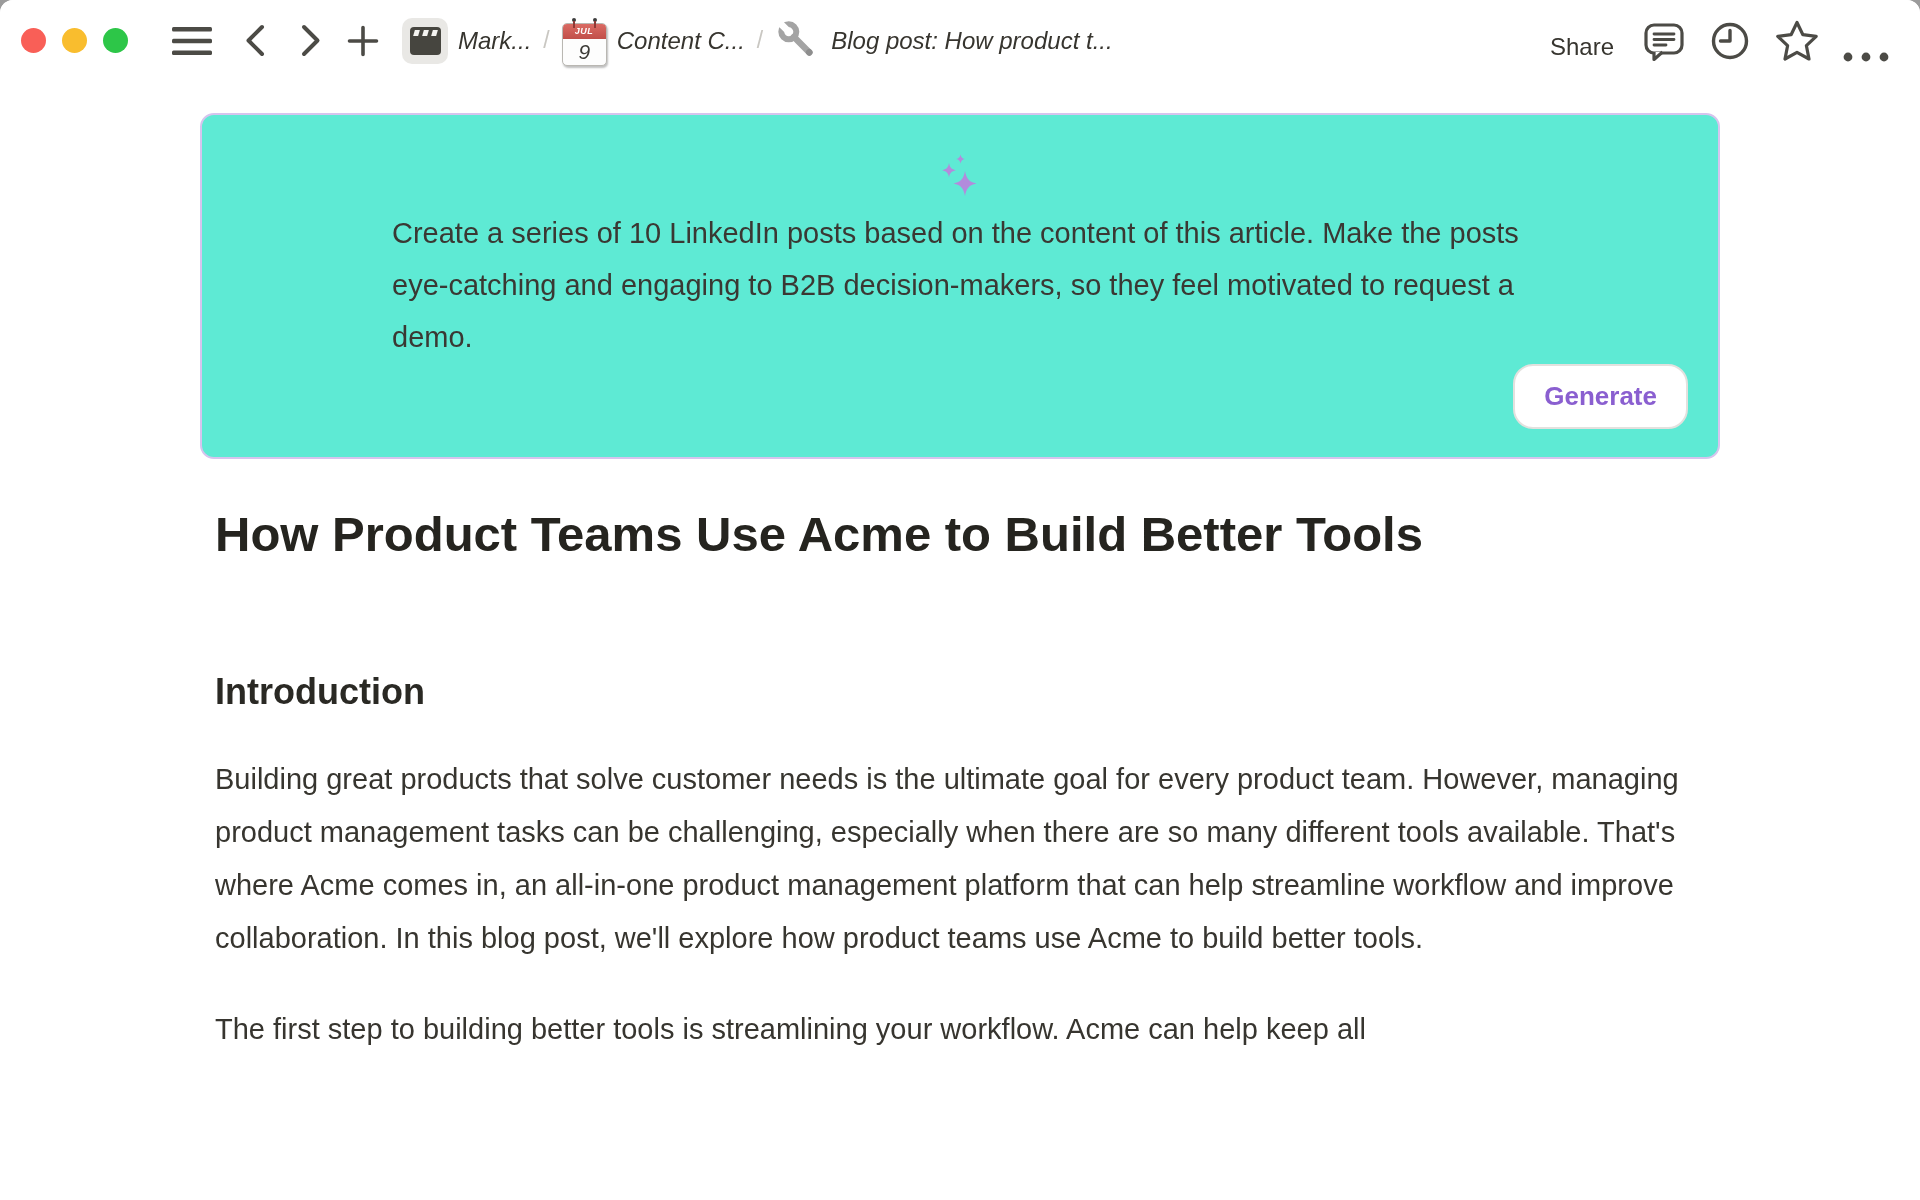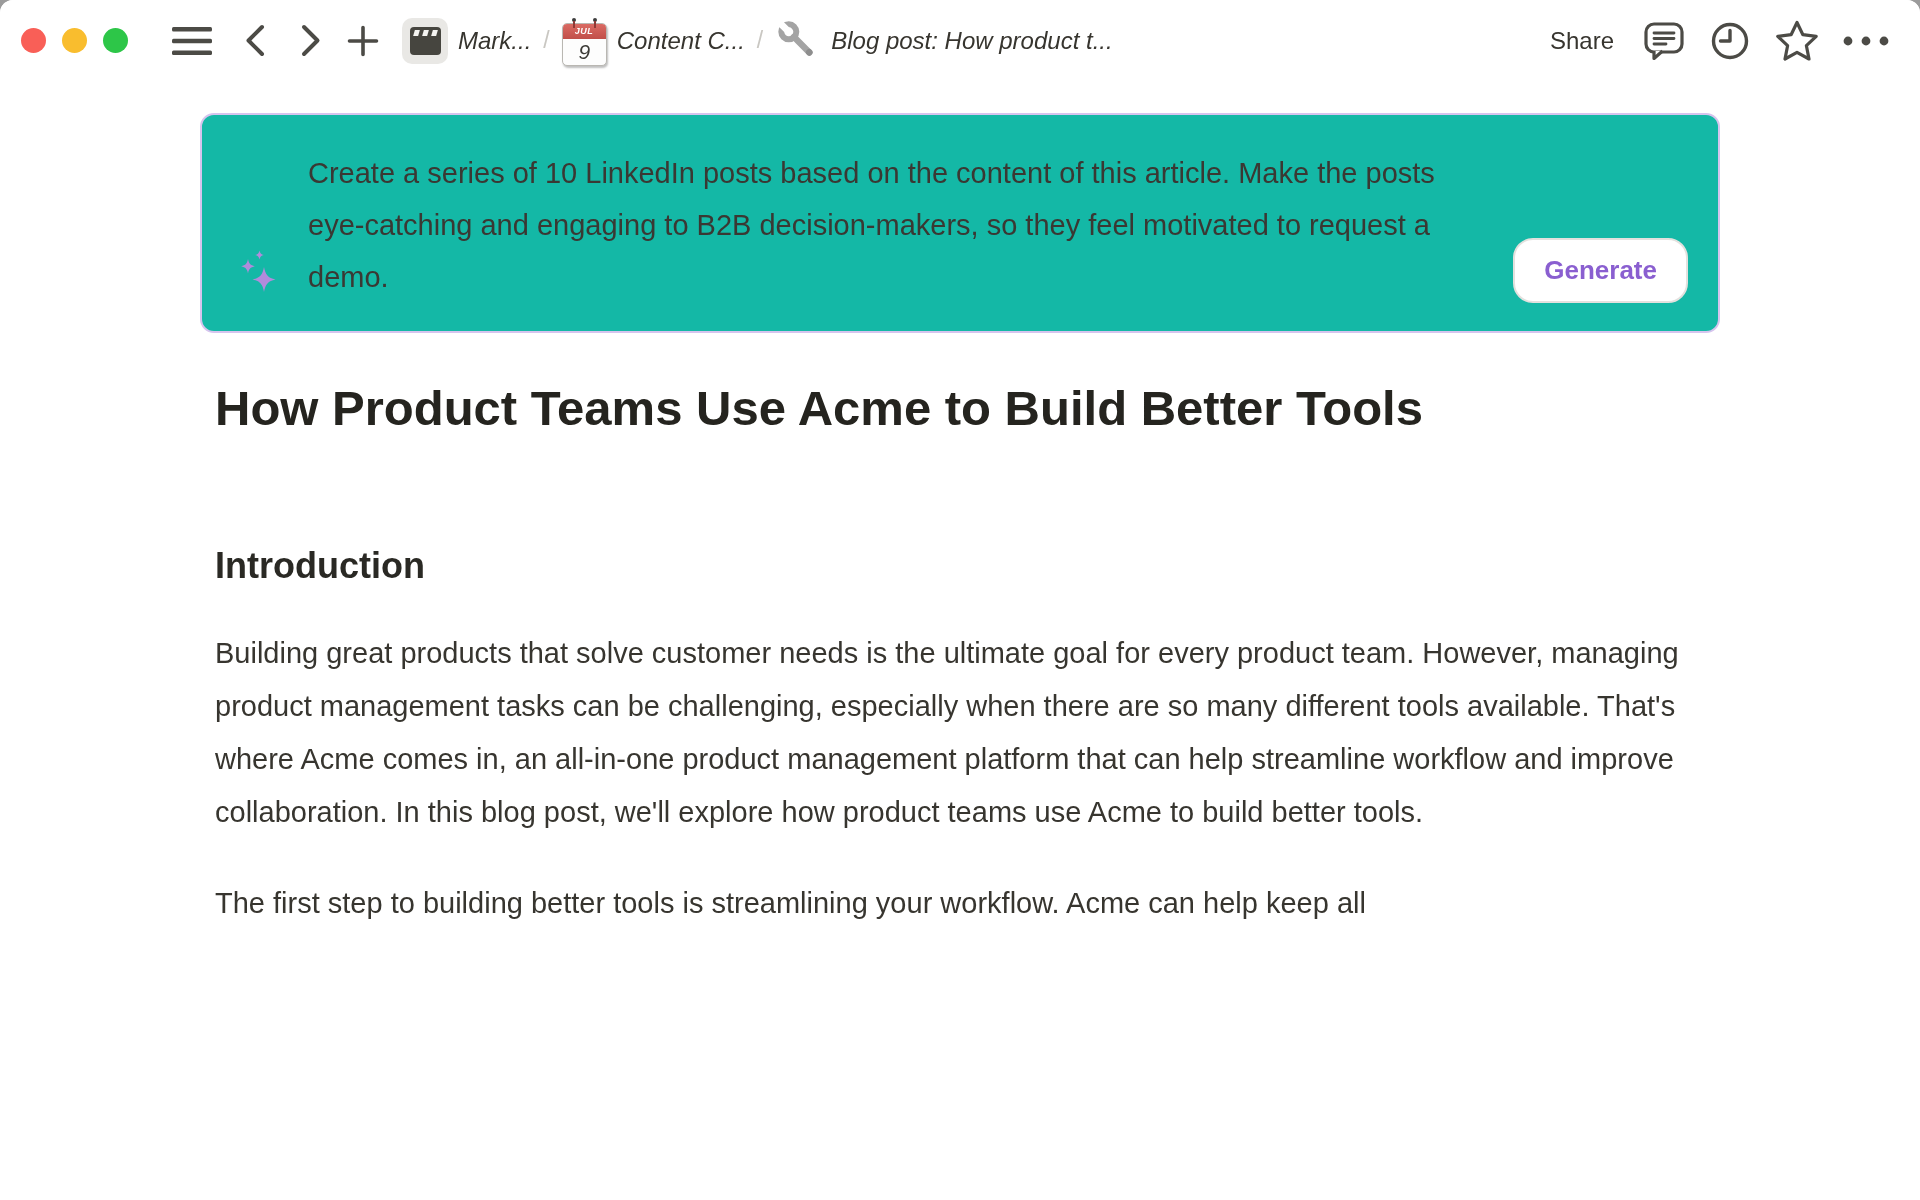--- a/index.html
+++ b/index.html
@@ -75,34 +75,34 @@
   .calendar-day {
     display: flex; align-items: center; justify-content: center;
     font-size: 21px; font-weight: 400; color: #3c3b37; height: 26px;
   }
   .calendar-pin { position: absolute; top: 0; width: 6px; height: 10px; }
   .calendar-pin::before { content:""; position:absolute; top:0; left:1px; width:4px; height:4px; border-radius:50%; background:#3d3d3d; }
   .calendar-pin::after  { content:""; position:absolute; top:3px; left:2px; width:2px; height:7px; background:#8e3a36; }
   .calendar-pin.left  { left: 9px; }
   .calendar-pin.right { right: 9px; }
 
-  .toolbar-right { margin-left: auto; display: flex; align-items: center; gap: 14px; }
+  .toolbar-right { margin-left: auto; display: flex; align-items: flex-end; gap: 14px; }
   .share-btn {
     border: none; background: transparent; font-size: 24px; color: #37352f;
     cursor: pointer; padding: 6px 10px; border-radius: 6px; font-family: inherit;
   }
 
   
   .ai-box-wrap { width: 1520px; margin: 32px auto 0; }
   .ai-box {
     border: 2.5px solid #d6c4ee;
     border-radius: 14px;
-    background: #14b8a6;
+    background: #5eead4;
     padding: 32px 30px 28px 32px;
-    display: flex; align-items: flex-end;
+    display: flex; align-items: center; flex-direction: column;
   }
   .sparkle { flex: 0 0 auto; margin-top: 6px; }
   .ai-prompt-text {
     font-size: 29px; line-height: 52px; color: #3a3833;
     max-width: 1160px; margin-left: 22px; cursor: text;
   }
   .generate-btn {
     margin-left: auto; flex: 0 0 auto;
     background: #fff; border: 2px solid #e3e1de; border-radius: 20px;
     color: #8a5fd0; font-size: 26px; font-weight: 600; font-family: inherit;

